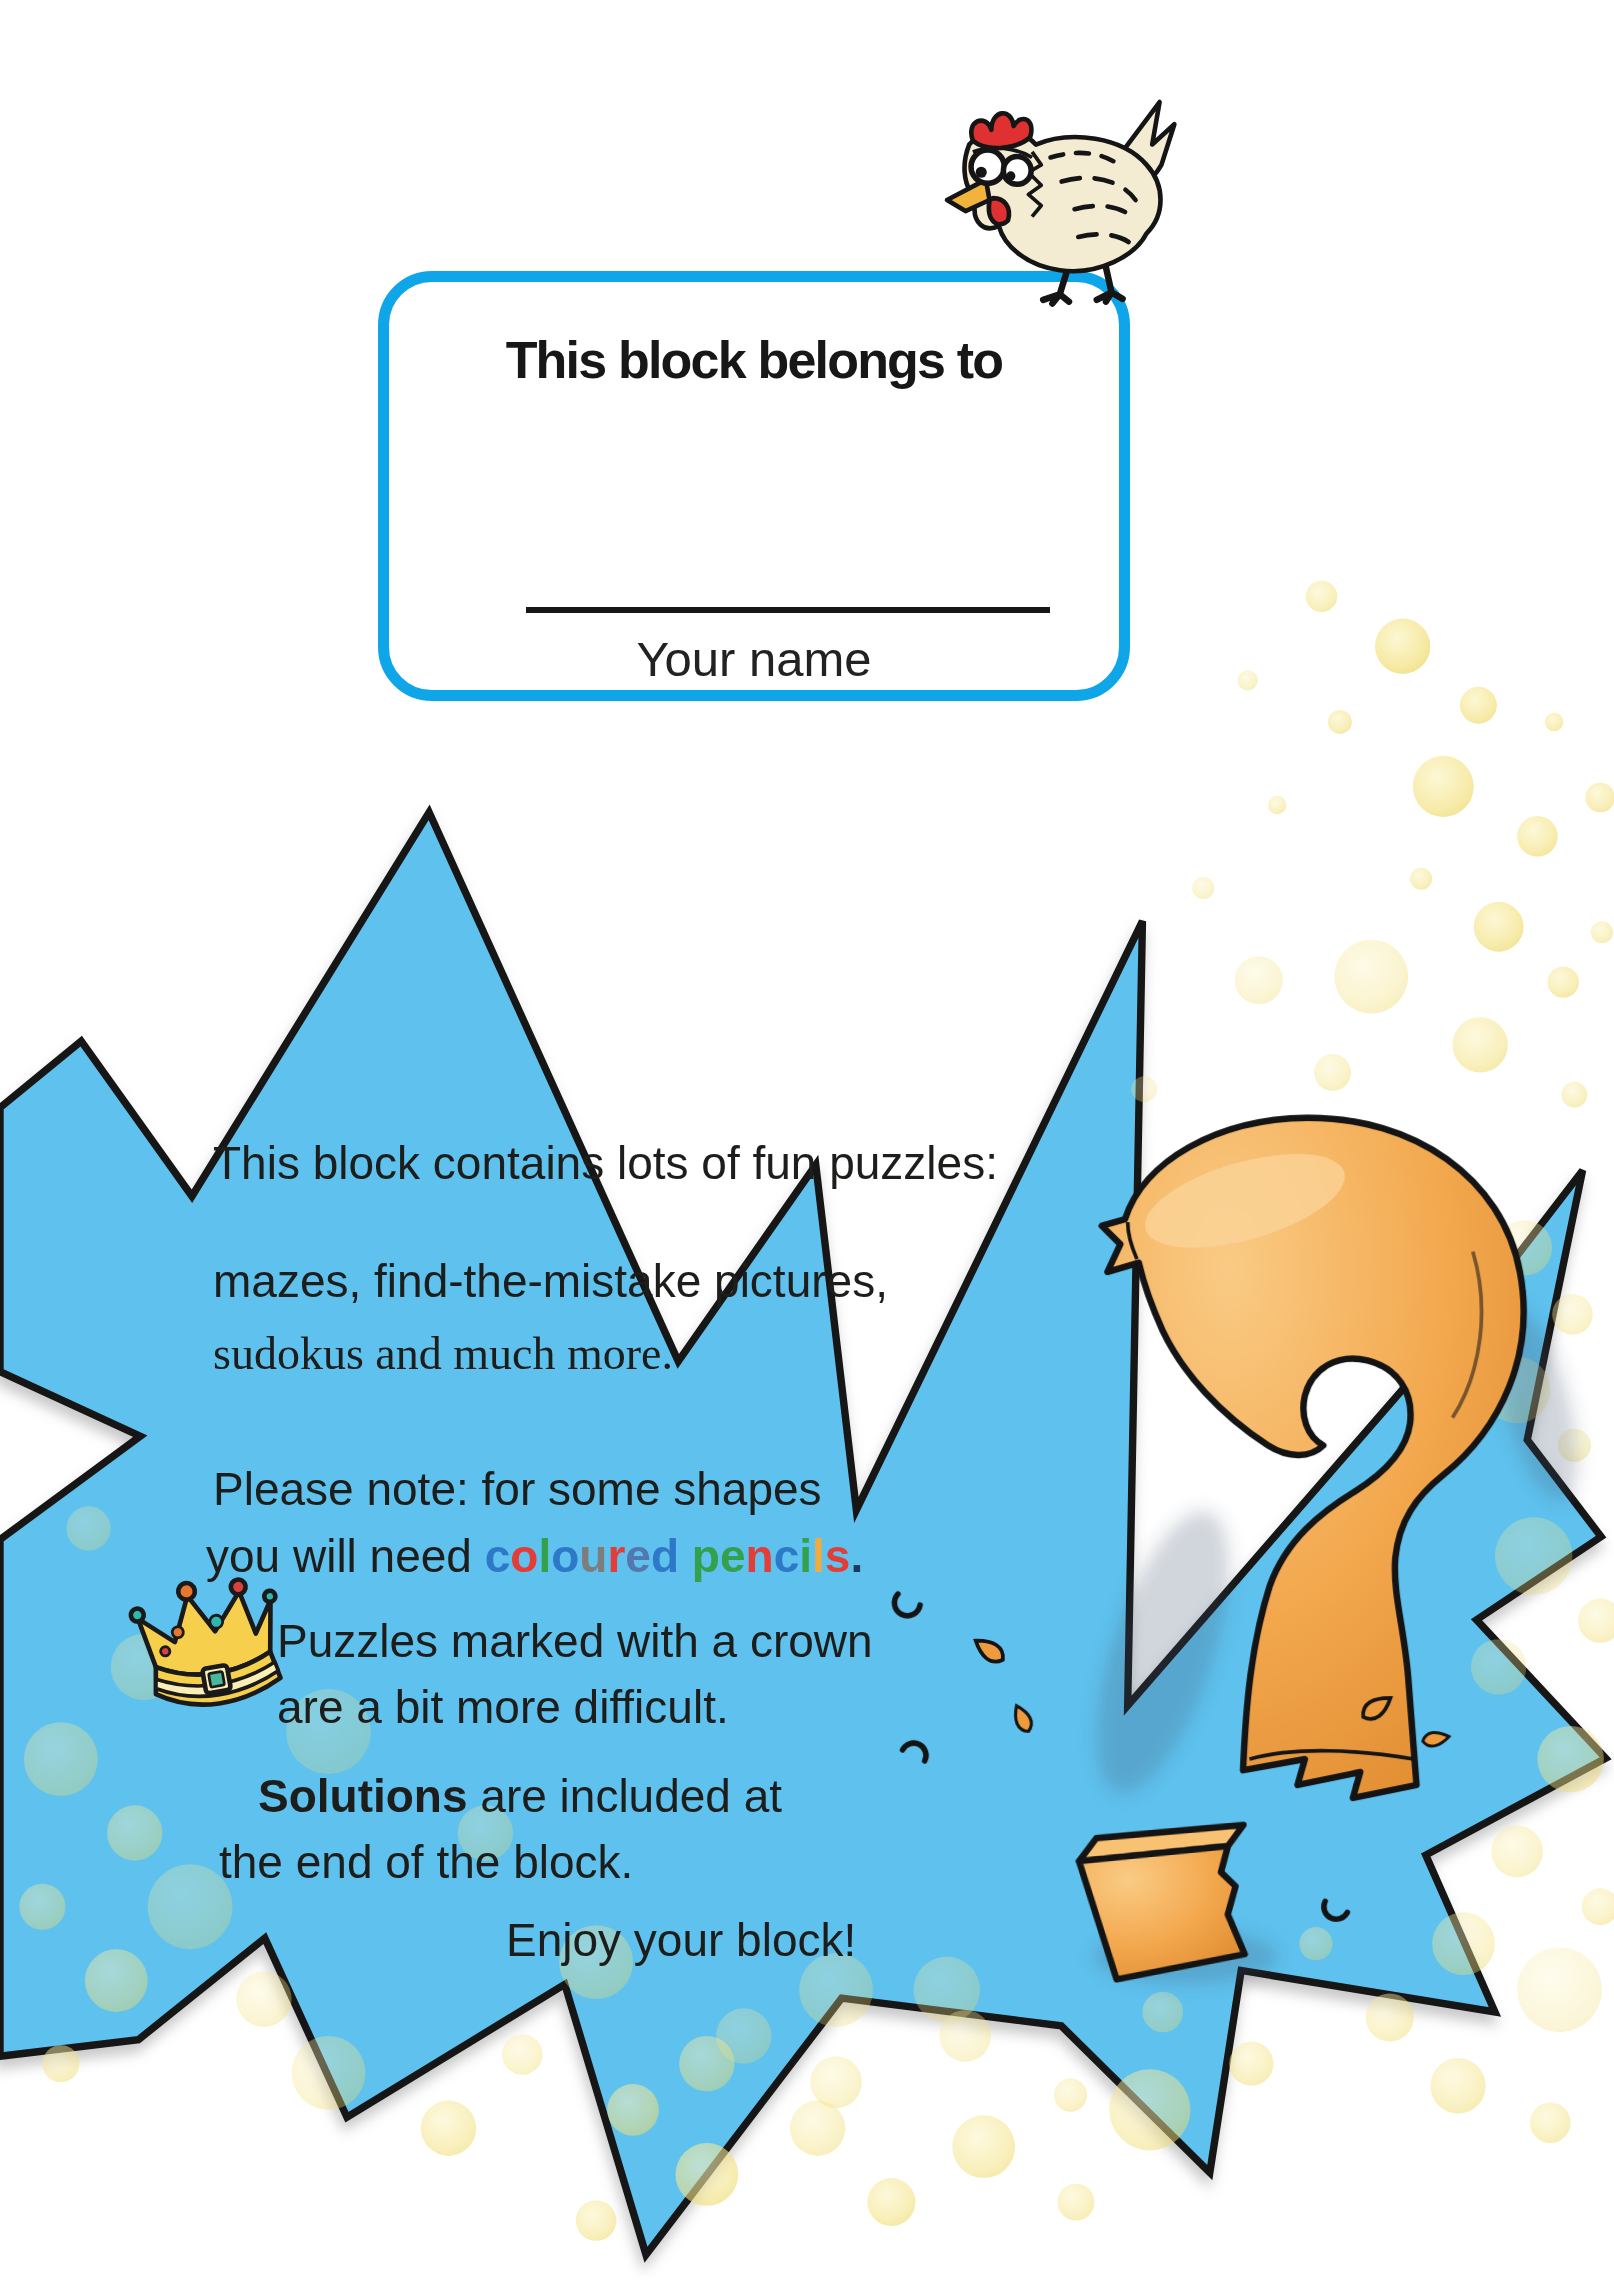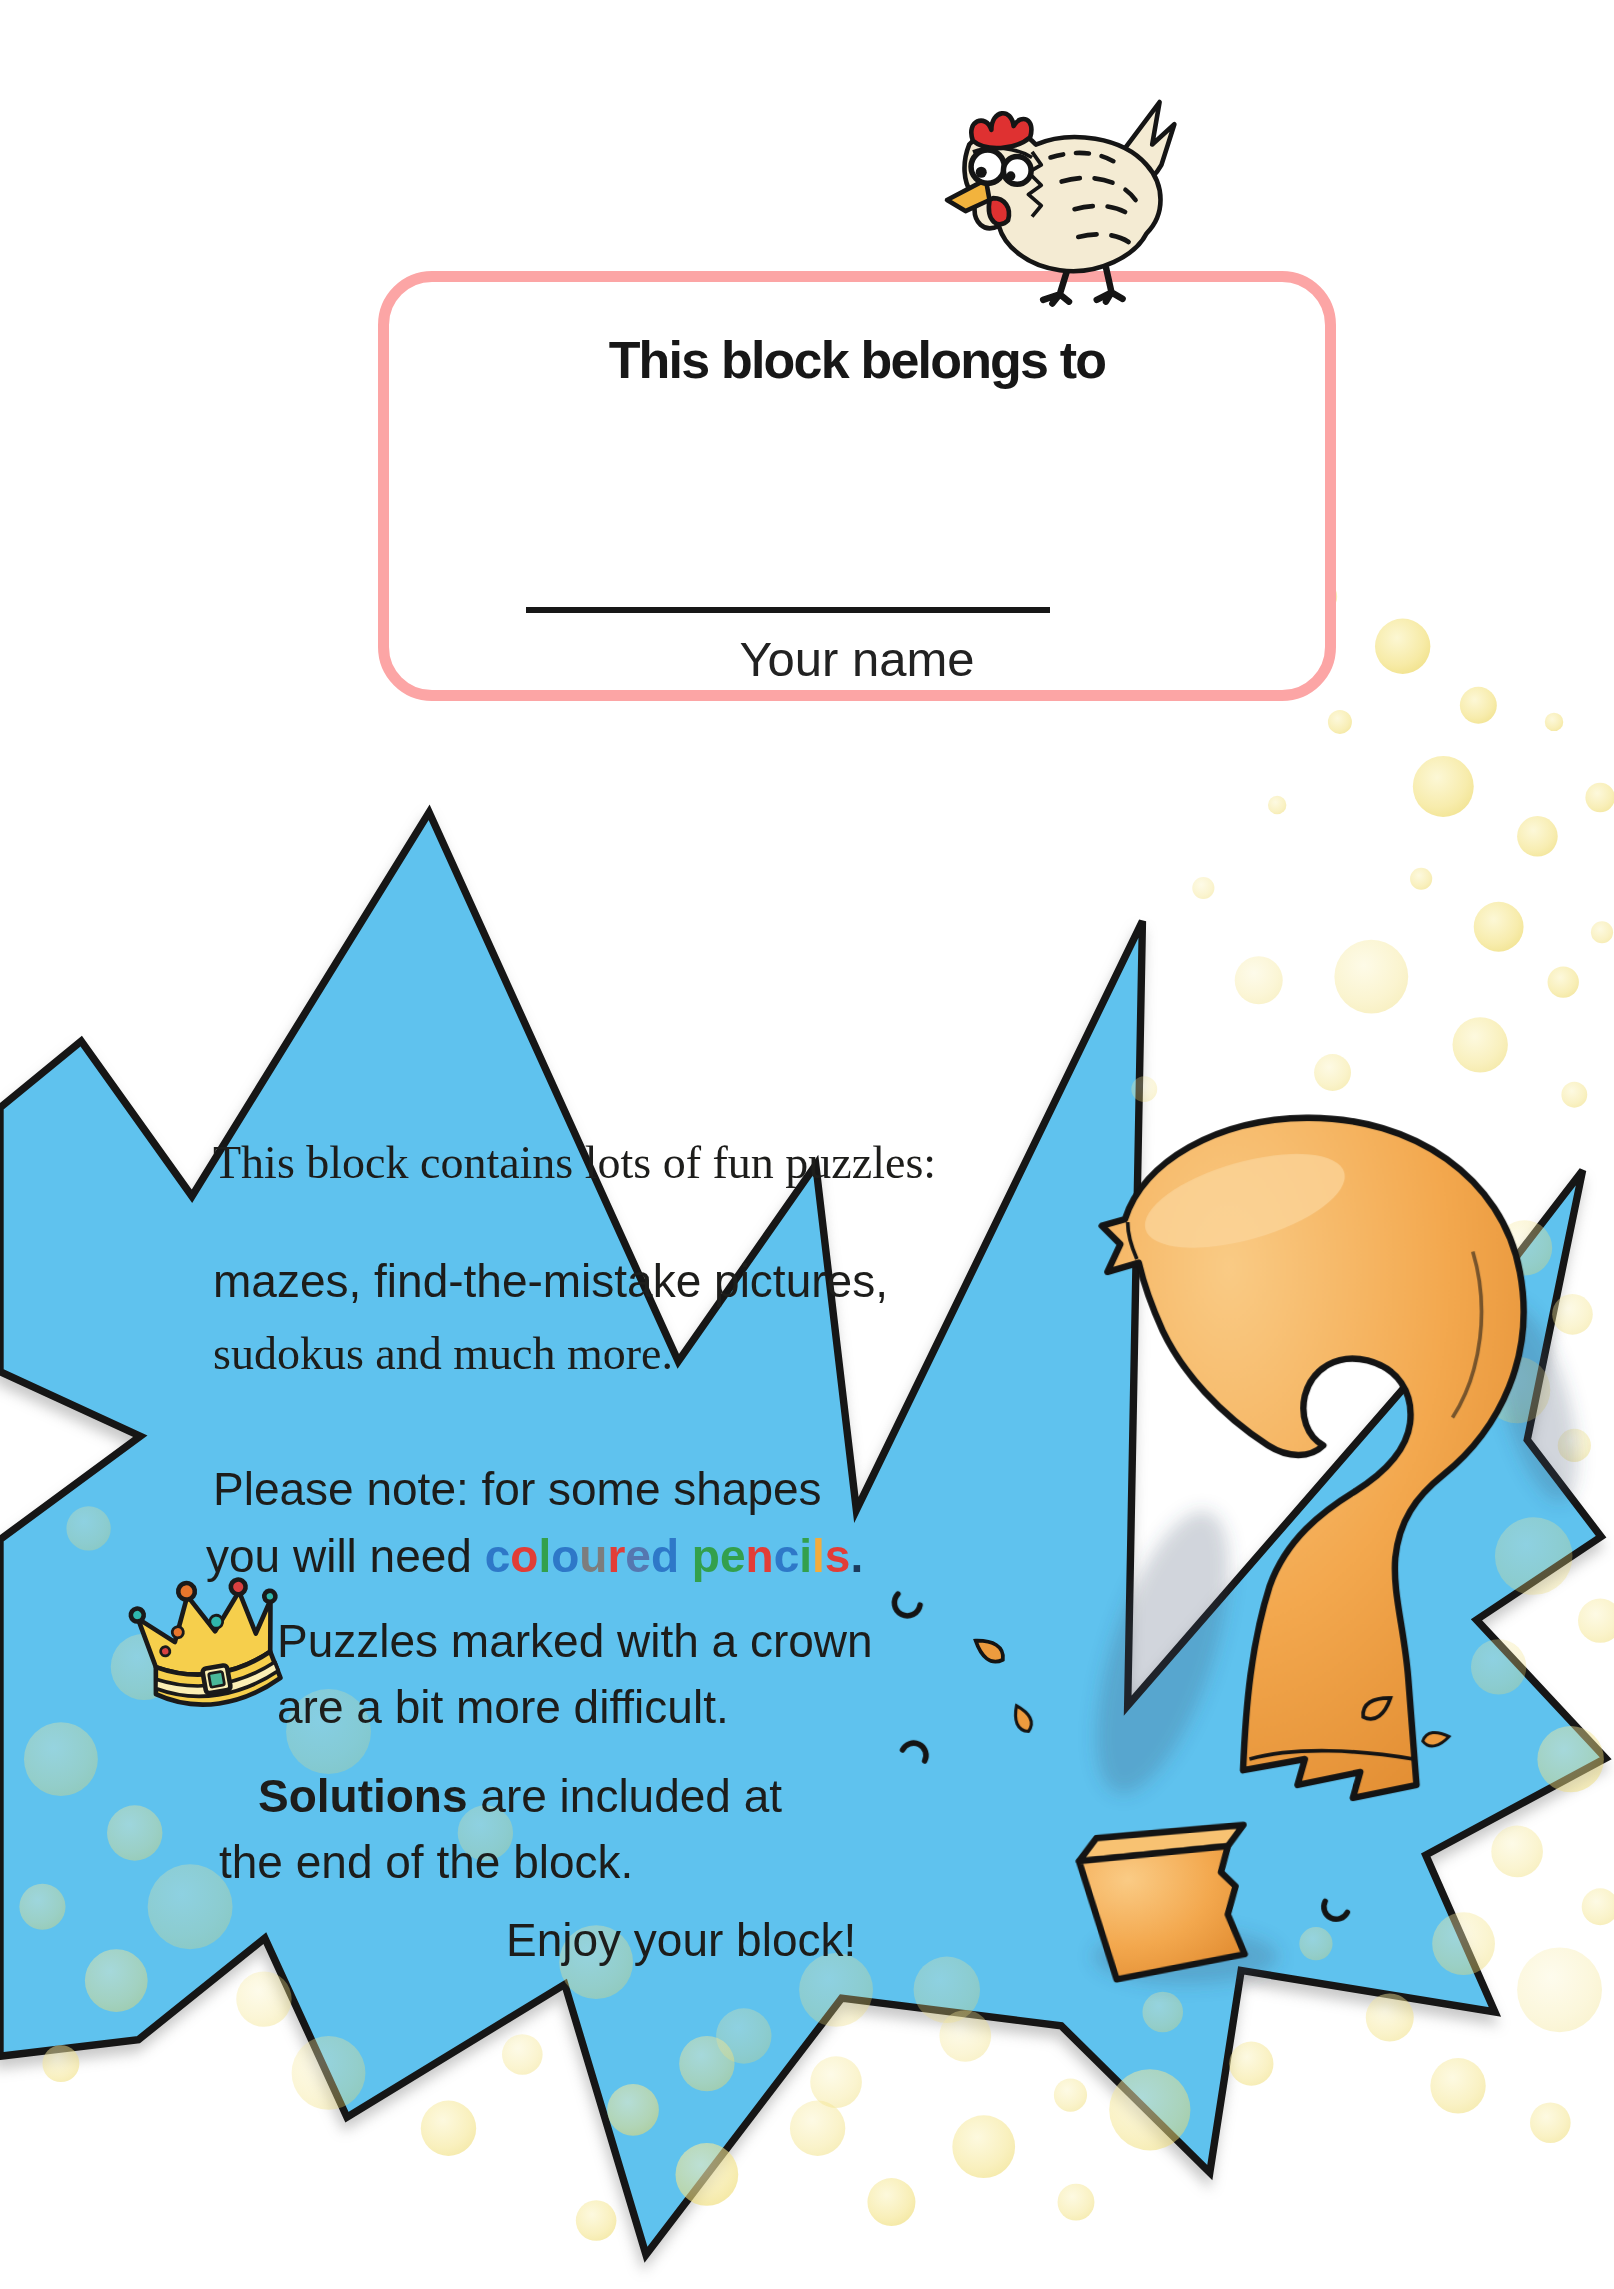--- a/index.html
+++ b/index.html
@@ -1,22 +1,22 @@
 <!DOCTYPE html>
 <html style="font-size:14.8px"><head>
 <meta charset="utf-8">
 <style>
   html,body{margin:0;padding:0;background:#ffffff;}
   #page{position:relative;width:1614px;height:2290px;background:#ffffff;overflow:hidden;
         font-family:"Liberation Sans",sans-serif;color:#1d1d1b;}
   svg{position:absolute;left:0;top:0;}
   #scene{z-index:0;}
   .txt{position:absolute;z-index:2;font-size:46px;line-height:66px;color:#1d1d1b;white-space:nowrap;}
-  #name-box{position:absolute;z-index:1;left:378px;top:271px;width:958px;height:430px;
-            border:11px solid #fca5a5;border-radius:54px;background:#ffffff;box-sizing:border-box;}
+  #name-box{position:absolute;z-index:1;left:378px;top:271px;width:752px;height:430px;
+            border:11px solid #0ea5e9;border-radius:54px;background:#ffffff;box-sizing:border-box;}
   #name-box .title{position:absolute;left:0;right:0;top:48px;text-align:center;
                    font-size:52px;font-weight:700;letter-spacing:-1.8px;color:#171717;}
   #name-line{position:absolute;left:137px;top:325px;width:524px;height:0;border-bottom:6.5px solid #171717;}
   #name-value{position:absolute;left:137px;top:258px;width:524px;height:61px;font-size:41px;text-align:center;}
   #your-name{position:absolute;left:0;right:0;top:349px;text-align:center;font-size:49px;color:#222;}
   #chicken-svg{z-index:3;}
   .bold{font-weight:700;margin-left:45px;}
   #colored-word span{font-weight:700;}
   .starburst-shadow{filter:drop-shadow(-2px 10px 7px rgba(110,110,110,0.38));}
 </style>
@@ -226,21 +226,21 @@
       <path fill="#DF3131" d="M 54 112 C 50 136 64 144 74 134 C 78 120 70 110 58 110 Z"></path>
 
       <circle cx="52" cy="76" r="18" fill="#ffffff" stroke-width="6"></circle>
       <circle cx="84" cy="80" r="15" fill="#ffffff" stroke-width="6"></circle>
       <circle cx="45" cy="82" r="6" fill="#151515" stroke="none"></circle>
       <circle cx="77" cy="86" r="5" fill="#151515" stroke="none"></circle>
       <path d="M 36 60 C 56 52 84 56 100 66" fill="none" stroke-width="4"></path>
     </g>
   </svg>
 
-  <div class="txt" style="left:213px;top:1130px;font-family:Liberation Serif, serif;">This block contains lots of fun puzzles:</div>
+  <div class="txt" style="left:213px;top:1130px;">This block contains lots of fun puzzles:</div>
 
   <div class="txt" style="left:213px;top:1248px;">mazes, find-the-mistake pictures,</div>
   <div class="txt" style="left:213px;top:1321px;font-family:Liberation Serif, serif;">sudokus and much more.</div>
 
   <div class="txt" style="left:213px;top:1456px;">Please note: for some shapes</div>
   <div class="txt" style="left:206px;top:1523px;text-align:center;">
     <span>you will need </span><span id="colored-word"><span style="color: rgb(46, 120, 200);">c</span><span style="color: rgb(226, 61, 55);">o</span><span style="color: rgb(51, 160, 76);">l</span><span style="color: rgb(46, 120, 200);">o</span><span style="color: rgb(125, 125, 125);">u</span><span style="color: rgb(226, 61, 55);">r</span><span style="color: rgb(85, 119, 176);">e</span><span style="color: rgb(46, 120, 200);">d</span><span style="color: rgb(29, 29, 27);"> </span><span style="color: rgb(51, 160, 76);">p</span><span style="color: rgb(51, 160, 76);">e</span><span style="color: rgb(226, 61, 55);">n</span><span style="color: rgb(46, 120, 200);">c</span><span style="color: rgb(51, 160, 76);">i</span><span style="color: rgb(243, 172, 60);">l</span><span style="color: rgb(226, 61, 55);">s</span><span style="color: rgb(27, 58, 92);">.</span></span>
   </div>
 
   <div class="txt" style="left:277px;top:1608px;">Puzzles marked with a crown</div>

